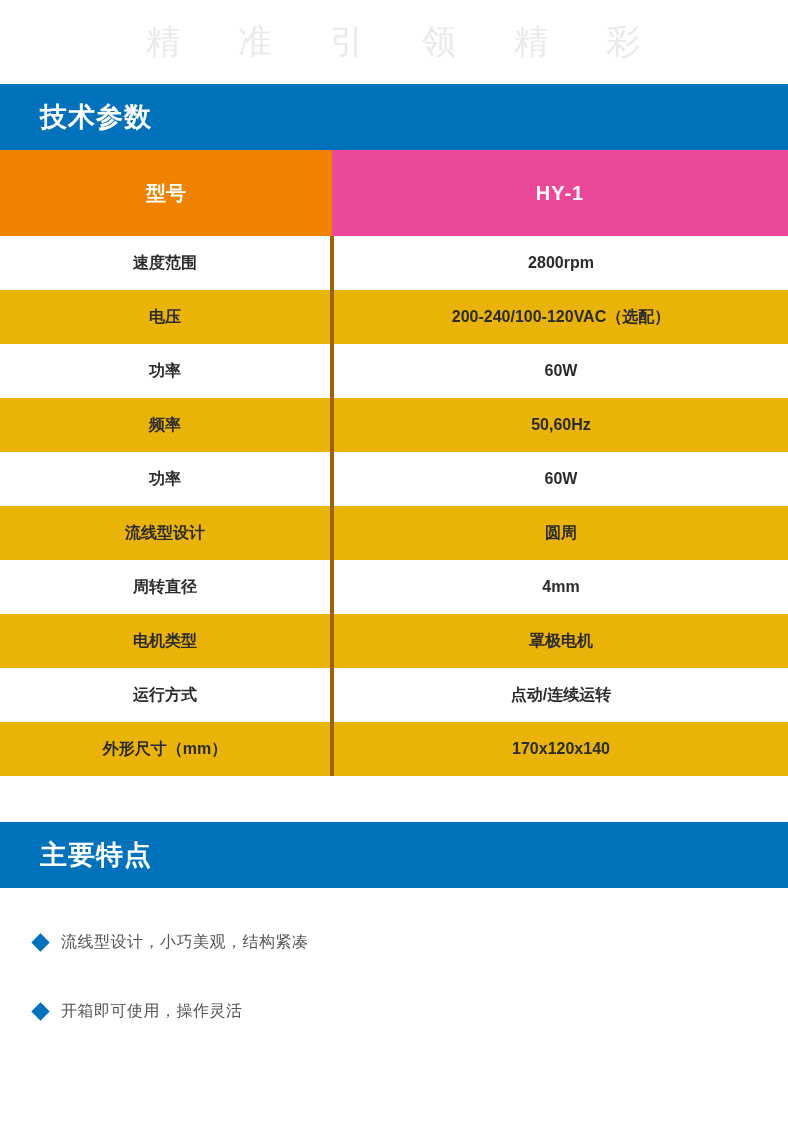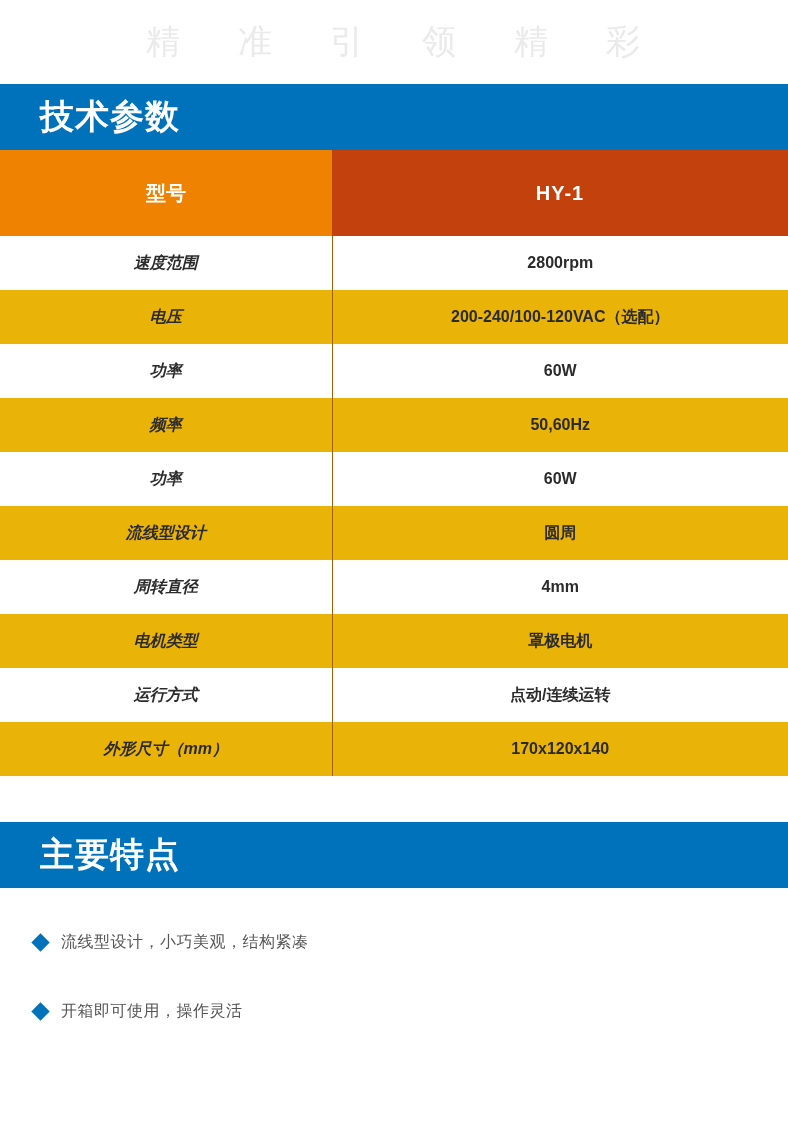--- a/index.html
+++ b/index.html
@@ -38,21 +38,21 @@
   }
 
   
   .section-bar {
     background: #0072bc;
     color: #ffffff;
     height: 66px;
     display: flex;
     align-items: center;
     padding-left: 40px;
-    font-size: 34px;
+    font-size: 27px;
     font-weight: bold;
     letter-spacing: 1px;
   }
 
   
   .spec-table {
     width: 788px;
     border-collapse: collapse;
     table-layout: fixed;
   }
@@ -64,42 +64,41 @@
     font-size: 20px;
     font-weight: bold;
     text-align: center;
     vertical-align: middle;
   }
   .th-model {
     background: #ef8200;
     color: #ffffff;
   }
   .th-value {
-    background: #c2410c;
+    background: #ec4899;
     color: #ffffff;
     letter-spacing: 1px;
   }
 
   .spec-table td {
     height: 52px;
     font-size: 16px;
     text-align: center;
     vertical-align: middle;
     color: #2b2b2b;
     font-weight: bold;
   }
   .spec-table tr.odd td {
     background: #ffffff;
   }
   .spec-table tr.even td {
     background: #eab308;
   }
   .spec-table td.left-cell {
-    border-right: 1px solid #a16207;
-    font-style: italic;
+    border-right: 4px solid #a16207;
   }
 
   .gap-after-table {
     height: 46px;
     background: #ffffff;
   }
 
   
   .features {
     padding: 42px 34px 0 34px;

